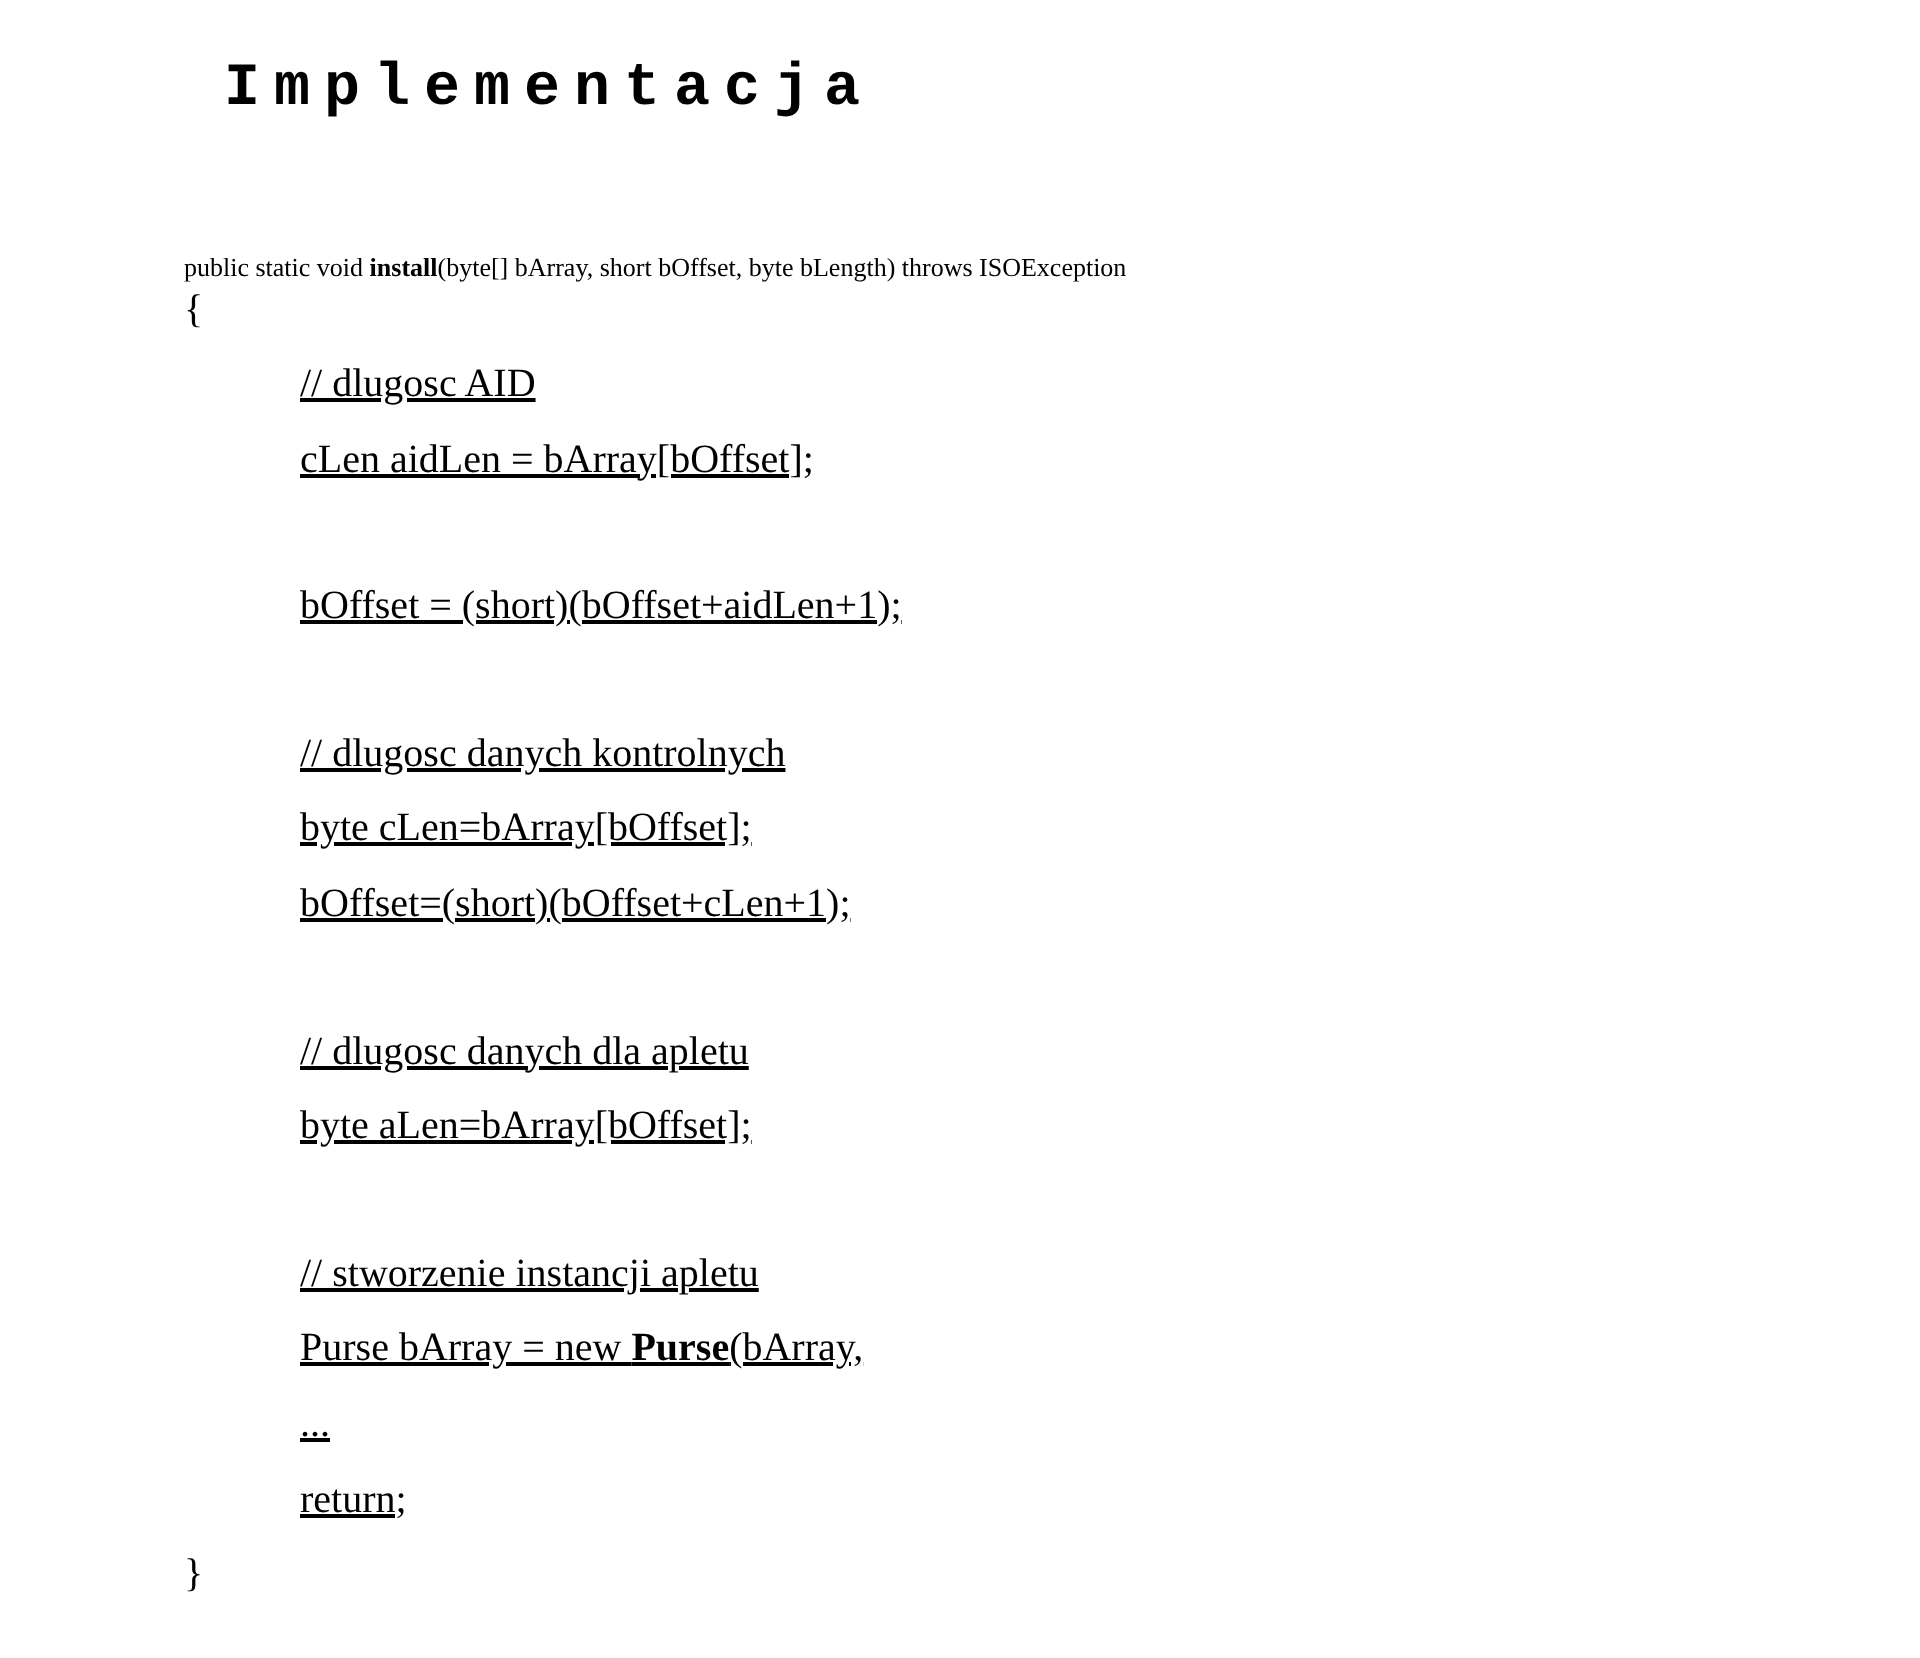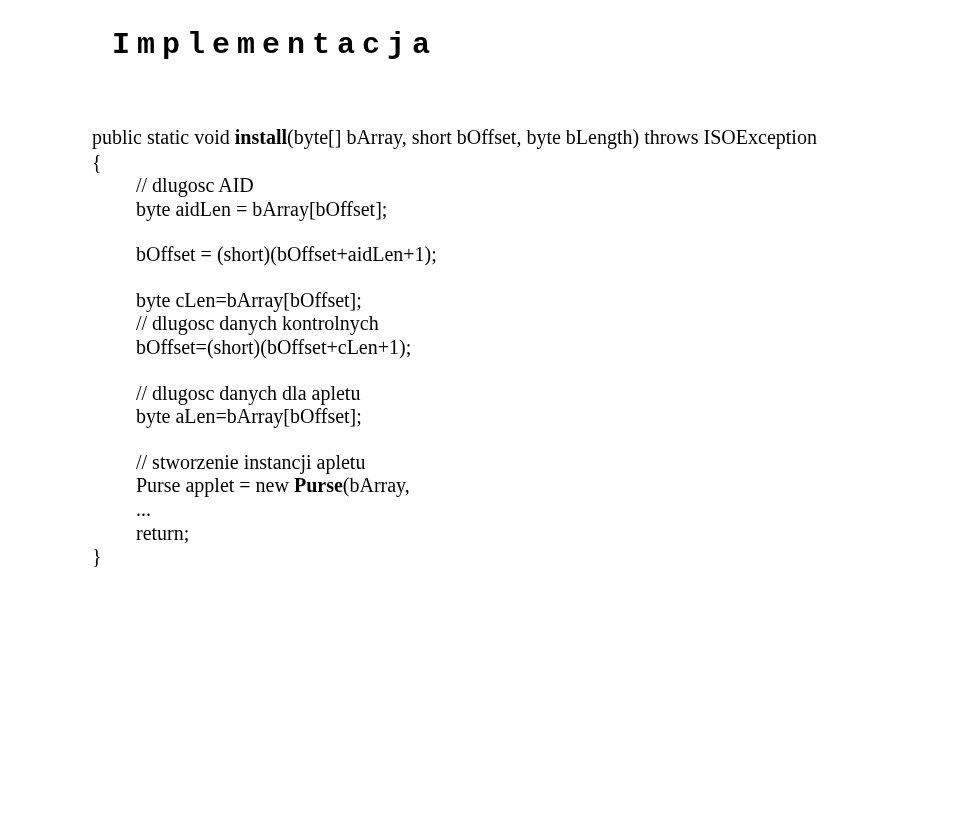--- a/index.html
+++ b/index.html
@@ -18,74 +18,75 @@
     padding: 28px 60px 40px 92px;
   }
   .title {
     font-family: "Courier New", Courier, monospace;
     font-size: 30px;
     letter-spacing: 7px;
     font-weight: bold;
     margin: 0 0 64px 20px;
   }
   .sig {
-    font-size: 20px;
+    font-size: 13px;
     margin: 0 0 2px 0;
     white-space: pre-wrap;
   }
   .sig .kw { font-weight: bold; }
   .brace {
     font-size: 20px;
     margin: 0;
   }
   .blk {
     margin-left: 44px;
   }
   .line {
     font-size: 20px;
-    margin: 0;
+    margin: 14px;
     line-height: 1.18;
     white-space: pre-wrap;
+    text-decoration: underline;
   }
   .gap { height: 22px; }
   .kw { font-weight: bold; }
 </style>
 </head>
 <body>
 
 <div class="page">
 
   <h1 class="title">Implementacja</h1>
 
   <p class="sig"><span>public static void </span><span class="kw">install</span><span>(byte[] bArray, short bOffset, byte bLength) throws ISOException</span></p>
   <p class="brace">{</p>
 
   <div class="blk">
     <p class="line">// dlugosc AID</p>
-    <p class="line">byte aidLen = bArray[bOffset];</p>
+    <p class="line">cLen aidLen = bArray[bOffset];</p>
 
     <div class="gap"></div>
 
     <p class="line">bOffset = (short)(bOffset+aidLen+1);</p>
 
     <div class="gap"></div>
 
+    <p class="line">// dlugosc danych kontrolnych</p>
     <p class="line">byte cLen=bArray[bOffset];</p>
-    <p class="line">// dlugosc danych kontrolnych</p>
     <p class="line">bOffset=(short)(bOffset+cLen+1);</p>
 
     <div class="gap"></div>
 
     <p class="line">// dlugosc danych dla apletu</p>
     <p class="line">byte aLen=bArray[bOffset];</p>
 
     <div class="gap"></div>
 
     <p class="line">// stworzenie instancji apletu</p>
-    <p class="line"><span>Purse applet = new </span><span class="kw">Purse</span><span>(bArray,</span></p>
+    <p class="line"><span>Purse bArray = new </span><span class="kw">Purse</span><span>(bArray,</span></p>
 
 
     <p class="line">...</p>
     <p class="line">return;</p>
   </div>
 
   <p class="brace">}</p>
 
 </div>
 

